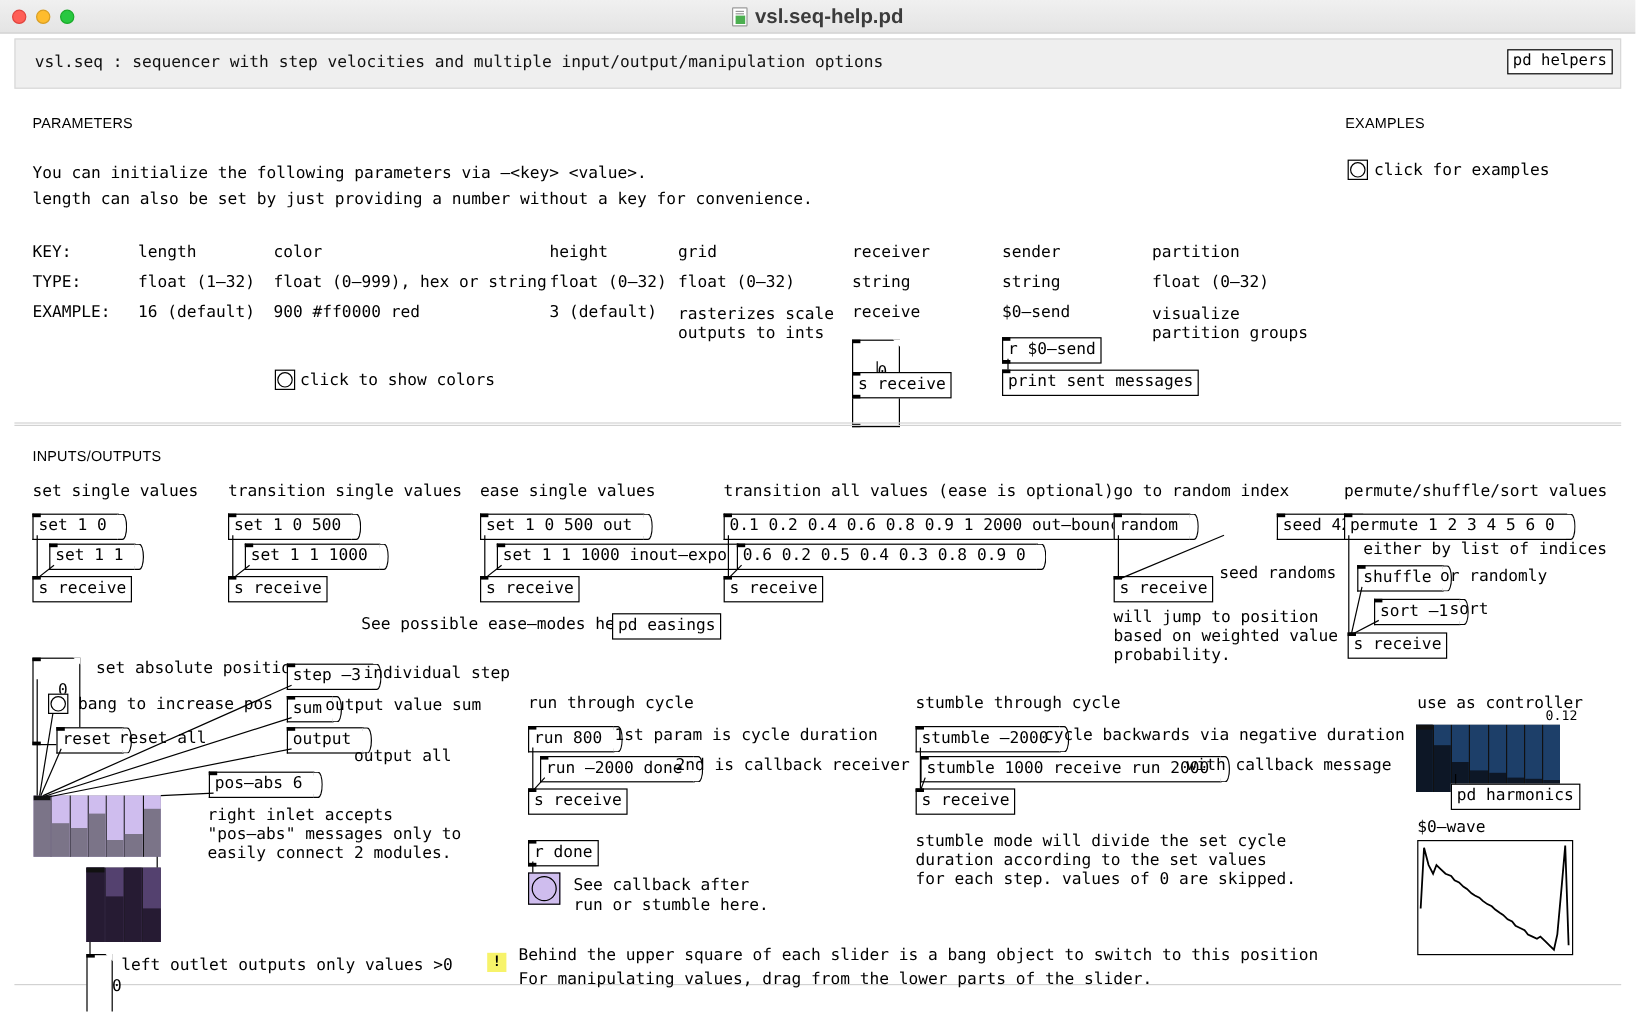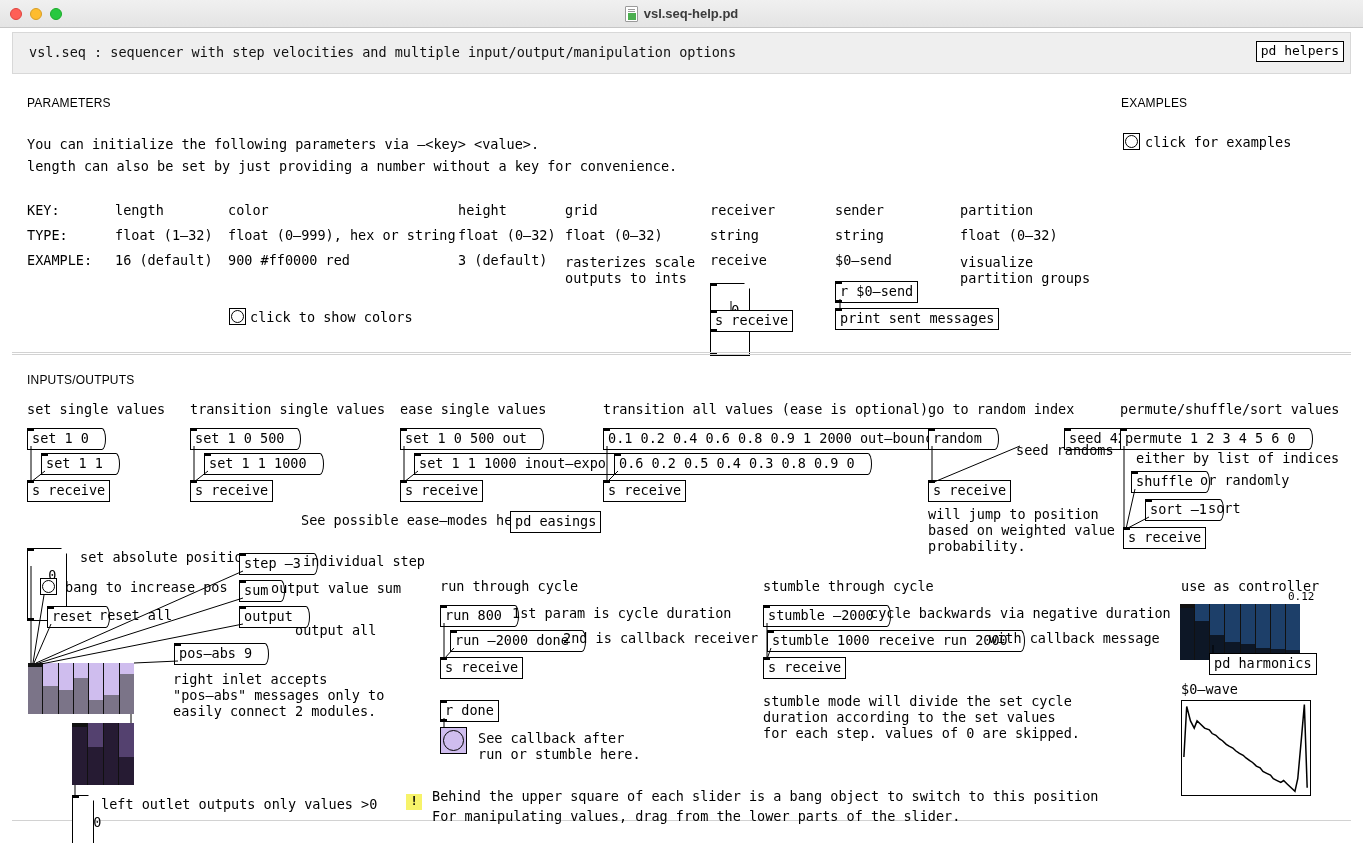--- a/index.html
+++ b/index.html
@@ -32,21 +32,21 @@
   #doc-icon:after{
     content:""; position:absolute; left:2px; bottom:1px; width:8px; height:7px;
     background:#4caf50;
   }
   #doc-icon:before{
     content:""; position:absolute; left:2px; top:2px; width:7px; height:1px;
     background:#999; box-shadow:0 2px 0 #999;
   }
   #title-text{
     font-family:"Liberation Sans", sans-serif;
-    font-size:13px; font-weight:bold; color:#3b3b3b;
+    font-size:17px; font-weight:bold; color:#3b3b3b;
   }
 
   
   #header-strip{
     position:absolute; left:12px; top:32px; width:1339px; height:42px;
     background:#efefef; border:1px solid #d8d8d8;
   }
   #header-title{
     position:absolute; left:16px; top:12px;
     font-size:13.5px; color:#111;
@@ -250,21 +250,21 @@
 <div class="msg outlet" style="left:603px; top:428px;">0.1 0.2 0.4 0.6 0.8 0.9 1 2000 out–bounce</div>
 <div class="msg outlet" style="left:614px; top:453px;">0.6 0.2 0.5 0.4 0.3 0.8 0.9 0</div>
 <div class="obj" style="left:603px; top:480px;">s receive</div>
 
 <div class="lbl" style="left:301px; top:514px;">See possible ease–modes here:</div>
 <div class="obj no-inlet" style="left:510px; top:511px;">pd easings</div>
 
 <div class="lbl" style="left:928px; top:403px;">go to random index</div>
 <div class="msg outlet" style="left:928px; top:428px;">random</div>
 <div class="msg outlet" style="left:1016px; top:428px;margin-left:48px;">seed 42</div>
-<div class="lbl" style="left:1016px; top:444px;">seed randoms</div>
+<div class="lbl" style="left:1016px; top:472px;">seed randoms</div>
 <div class="obj" style="left:928px; top:480px;">s receive</div>
 <div class="lbl multiline" style="left:928px; top:506px;">will jump to position
 based on weighted value
 probability.</div>
 
 <div class="lbl" style="left:1120px; top:403px;">permute/shuffle/sort values</div>
 <div class="msg outlet" style="left:1120px; top:428px;">permute 1 2 3 4 5 6 0</div>
 <div class="lbl" style="left:1136px; top:452px;">either by list of indices</div>
 <div class="msg outlet" style="left:1131px; top:471px;">shuffle</div>
 <div class="lbl" style="left:1200px; top:474px;">or randomly</div>
@@ -289,21 +289,21 @@
 
 <div class="msg outlet" style="left:239px; top:553px;">step –3</div>
 <div class="lbl" style="left:303px; top:555px;">individual step</div>
 
 <div class="msg outlet" style="left:239px; top:580px;">sum</div>
 <div class="lbl" style="left:271px; top:582px;">output value sum</div>
 
 <div class="msg outlet" style="left:239px; top:606px;">output</div>
 <div class="lbl" style="left:295px; top:608px;margin-top:16px;">output all</div>
 
-<div class="msg outlet" style="left:174px; top:643px;">pos–abs 9</div>
+<div class="msg outlet" style="left:174px; top:643px;">pos–abs 6</div>
 <div class="lbl multiline" style="left:173px; top:671px;">right inlet accepts
 "pos–abs" messages only to
 easily connect 2 modules.</div>
 
 <div class="seq" id="seq-main" style="left: 28px; top: 663px; width: 106px; height: 51px; background: rgb(123, 116, 136);">
     <div class="step">
       <div class="bg" style="background: rgb(207, 189, 238);"></div>
       <div class="fill" style="height: 93%; background: rgb(123, 116, 136);"></div>
       <div style="position: absolute; left: 0px; right: 0px; top: 0px; height: 4px; background: rgb(17, 17, 17); z-index: 3;"></div>
     </div>

